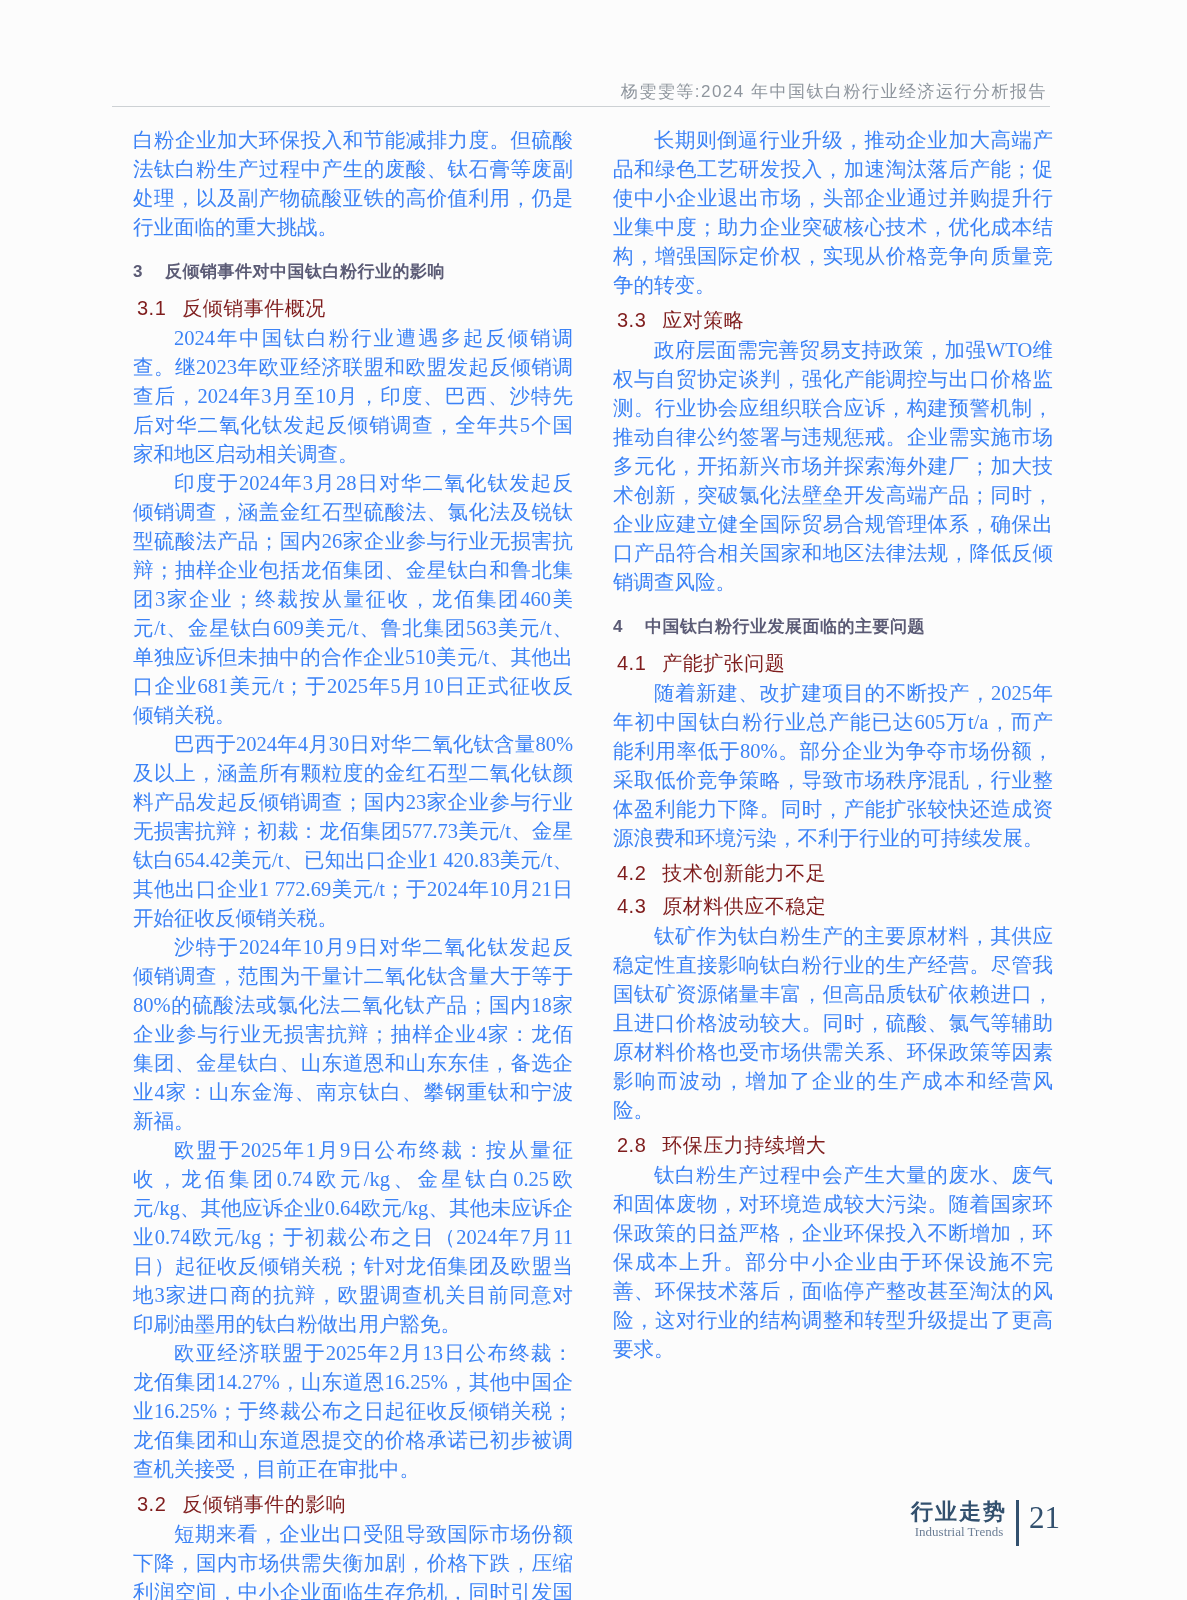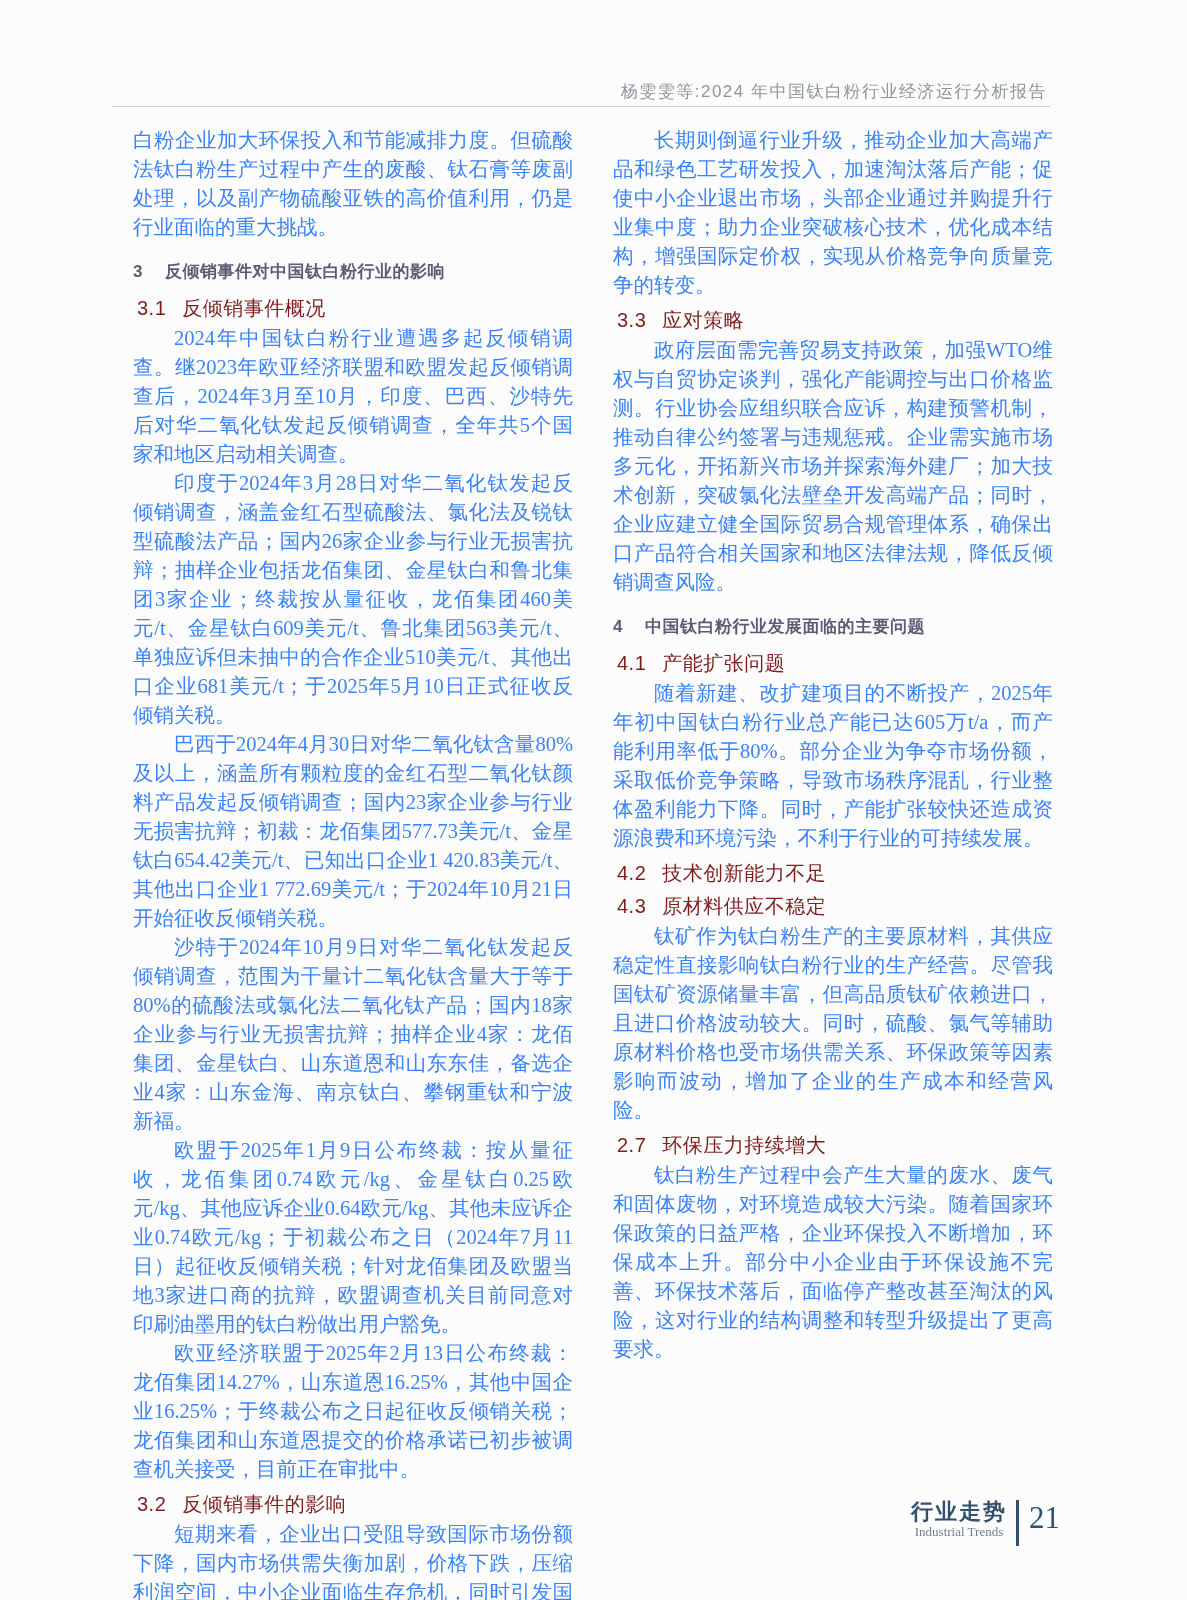--- a/index.html
+++ b/index.html
@@ -92,21 +92,21 @@
     <div class="col">
       <p class="body">长期则倒逼行业升级，推动企业加大高端产品和绿色工艺研发投入，加速淘汰落后产能；促使中小企业退出市场，头部企业通过并购提升行业集中度；助力企业突破核心技术，优化成本结构，增强国际定价权，实现从价格竞争向质量竞争的转变。</p>
       <h3 class="sub"><span class="num">3.3</span><span>应对策略</span></h3>
       <p class="body">政府层面需完善贸易支持政策，加强WTO维权与自贸协定谈判，强化产能调控与出口价格监测。行业协会应组织联合应诉，构建预警机制，推动自律公约签署与违规惩戒。企业需实施市场多元化，开拓新兴市场并探索海外建厂；加大技术创新，突破氯化法壁垒开发高端产品；同时，企业应建立健全国际贸易合规管理体系，确保出口产品符合相关国家和地区法律法规，降低反倾销调查风险。</p>
       <h2 class="sec"><span class="num">4</span><span>中国钛白粉行业发展面临的主要问题</span></h2>
       <h3 class="sub"><span class="num">4.1</span><span>产能扩张问题</span></h3>
       <p class="body">随着新建、改扩建项目的不断投产，2025年年初中国钛白粉行业总产能已达605万t/a，而产能利用率低于80%。部分企业为争夺市场份额，采取低价竞争策略，导致市场秩序混乱，行业整体盈利能力下降。同时，产能扩张较快还造成资源浪费和环境污染，不利于行业的可持续发展。</p>
       <h3 class="sub"><span class="num">4.2</span><span>技术创新能力不足</span></h3>
       <h3 class="sub"><span class="num">4.3</span><span>原材料供应不稳定</span></h3>
       <p class="body">钛矿作为钛白粉生产的主要原材料，其供应稳定性直接影响钛白粉行业的生产经营。尽管我国钛矿资源储量丰富，但高品质钛矿依赖进口，且进口价格波动较大。同时，硫酸、氯气等辅助原材料价格也受市场供需关系、环保政策等因素影响而波动，增加了企业的生产成本和经营风险。</p>
-      <h3 class="sub"><span class="num">2.7</span><span>环保压力持续增大</span></h3>
+      <h3 class="sub"><span class="num">2.8</span><span>环保压力持续增大</span></h3>
       <p class="body">钛白粉生产过程中会产生大量的废水、废气和固体废物，对环境造成较大污染。随着国家环保政策的日益严格，企业环保投入不断增加，环保成本上升。部分中小企业由于环保设施不完善、环保技术落后，面临停产整改甚至淘汰的风险，这对行业的结构调整和转型升级提出了更高要求。</p>
     </div>
 
   </div>
 
   <div class="footer">
     <div class="f-labels">
       <div class="f-cn">行业走势</div>
       <div class="f-en">Industrial Trends</div>
     </div>

